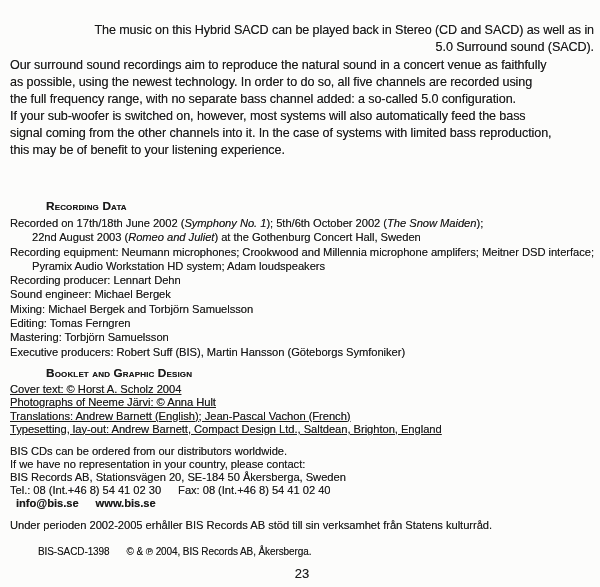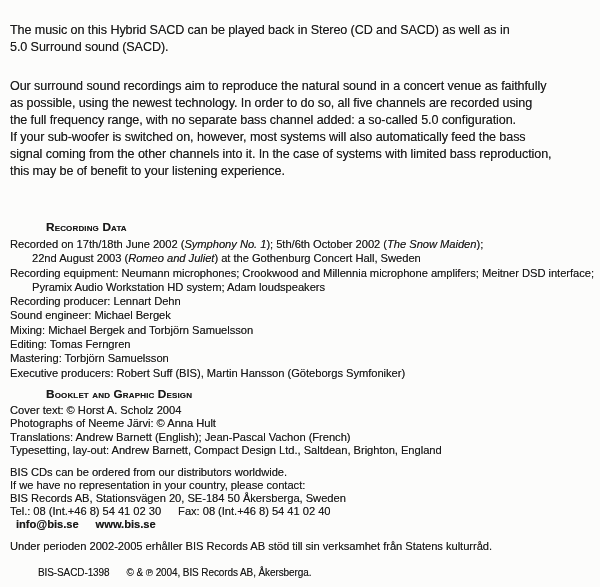--- a/index.html
+++ b/index.html
@@ -19,39 +19,39 @@
     box-sizing: border-box;
     width: 600px;
     height: 587px;
     padding: 22px 6px 0 10px;
     text-shadow: 0 0 0.4px rgba(20,20,20,0.55); 
   }
   .line { white-space: nowrap; }
 
   
   .intro { font-size: 12.6px; letter-spacing: -0.1px; line-height: 17px; }
-  .intro-p1 { margin-bottom: 22px; }
+  .intro-p1 { margin-bottom: 1px; text-align: right; }
   .intro-p2 { margin-bottom: 40px; }
 
   
   .sec-heading {
     font-weight: bold;
     font-variant: small-caps;
     font-size: 11.8px;
     letter-spacing: 0.15px;
     line-height: 14px;
     margin-bottom: 3px;
     white-space: nowrap;
     padding-left: 36px;
   }
 
   
   .credits { font-size: 11.2px; letter-spacing: -0.05px; }
   .recording-block { line-height: 14.3px; margin-bottom: 7px; }
-  .booklet-block   { line-height: 13.3px; margin-bottom: 9px; }
+  .booklet-block   { line-height: 13.3px; margin-bottom: 9px; text-decoration: underline; }
   .dist-block      { line-height: 12.9px; margin-bottom: 9px; }
   .indent { padding-left: 22px; }
   .gap-right { margin-right: 17px; }
   .bold { font-weight: bold; padding-left: 6px; }
   em { }
 
   .support-note {
     font-size: 11.2px;
     letter-spacing: -0.05px;
     line-height: 13px;

